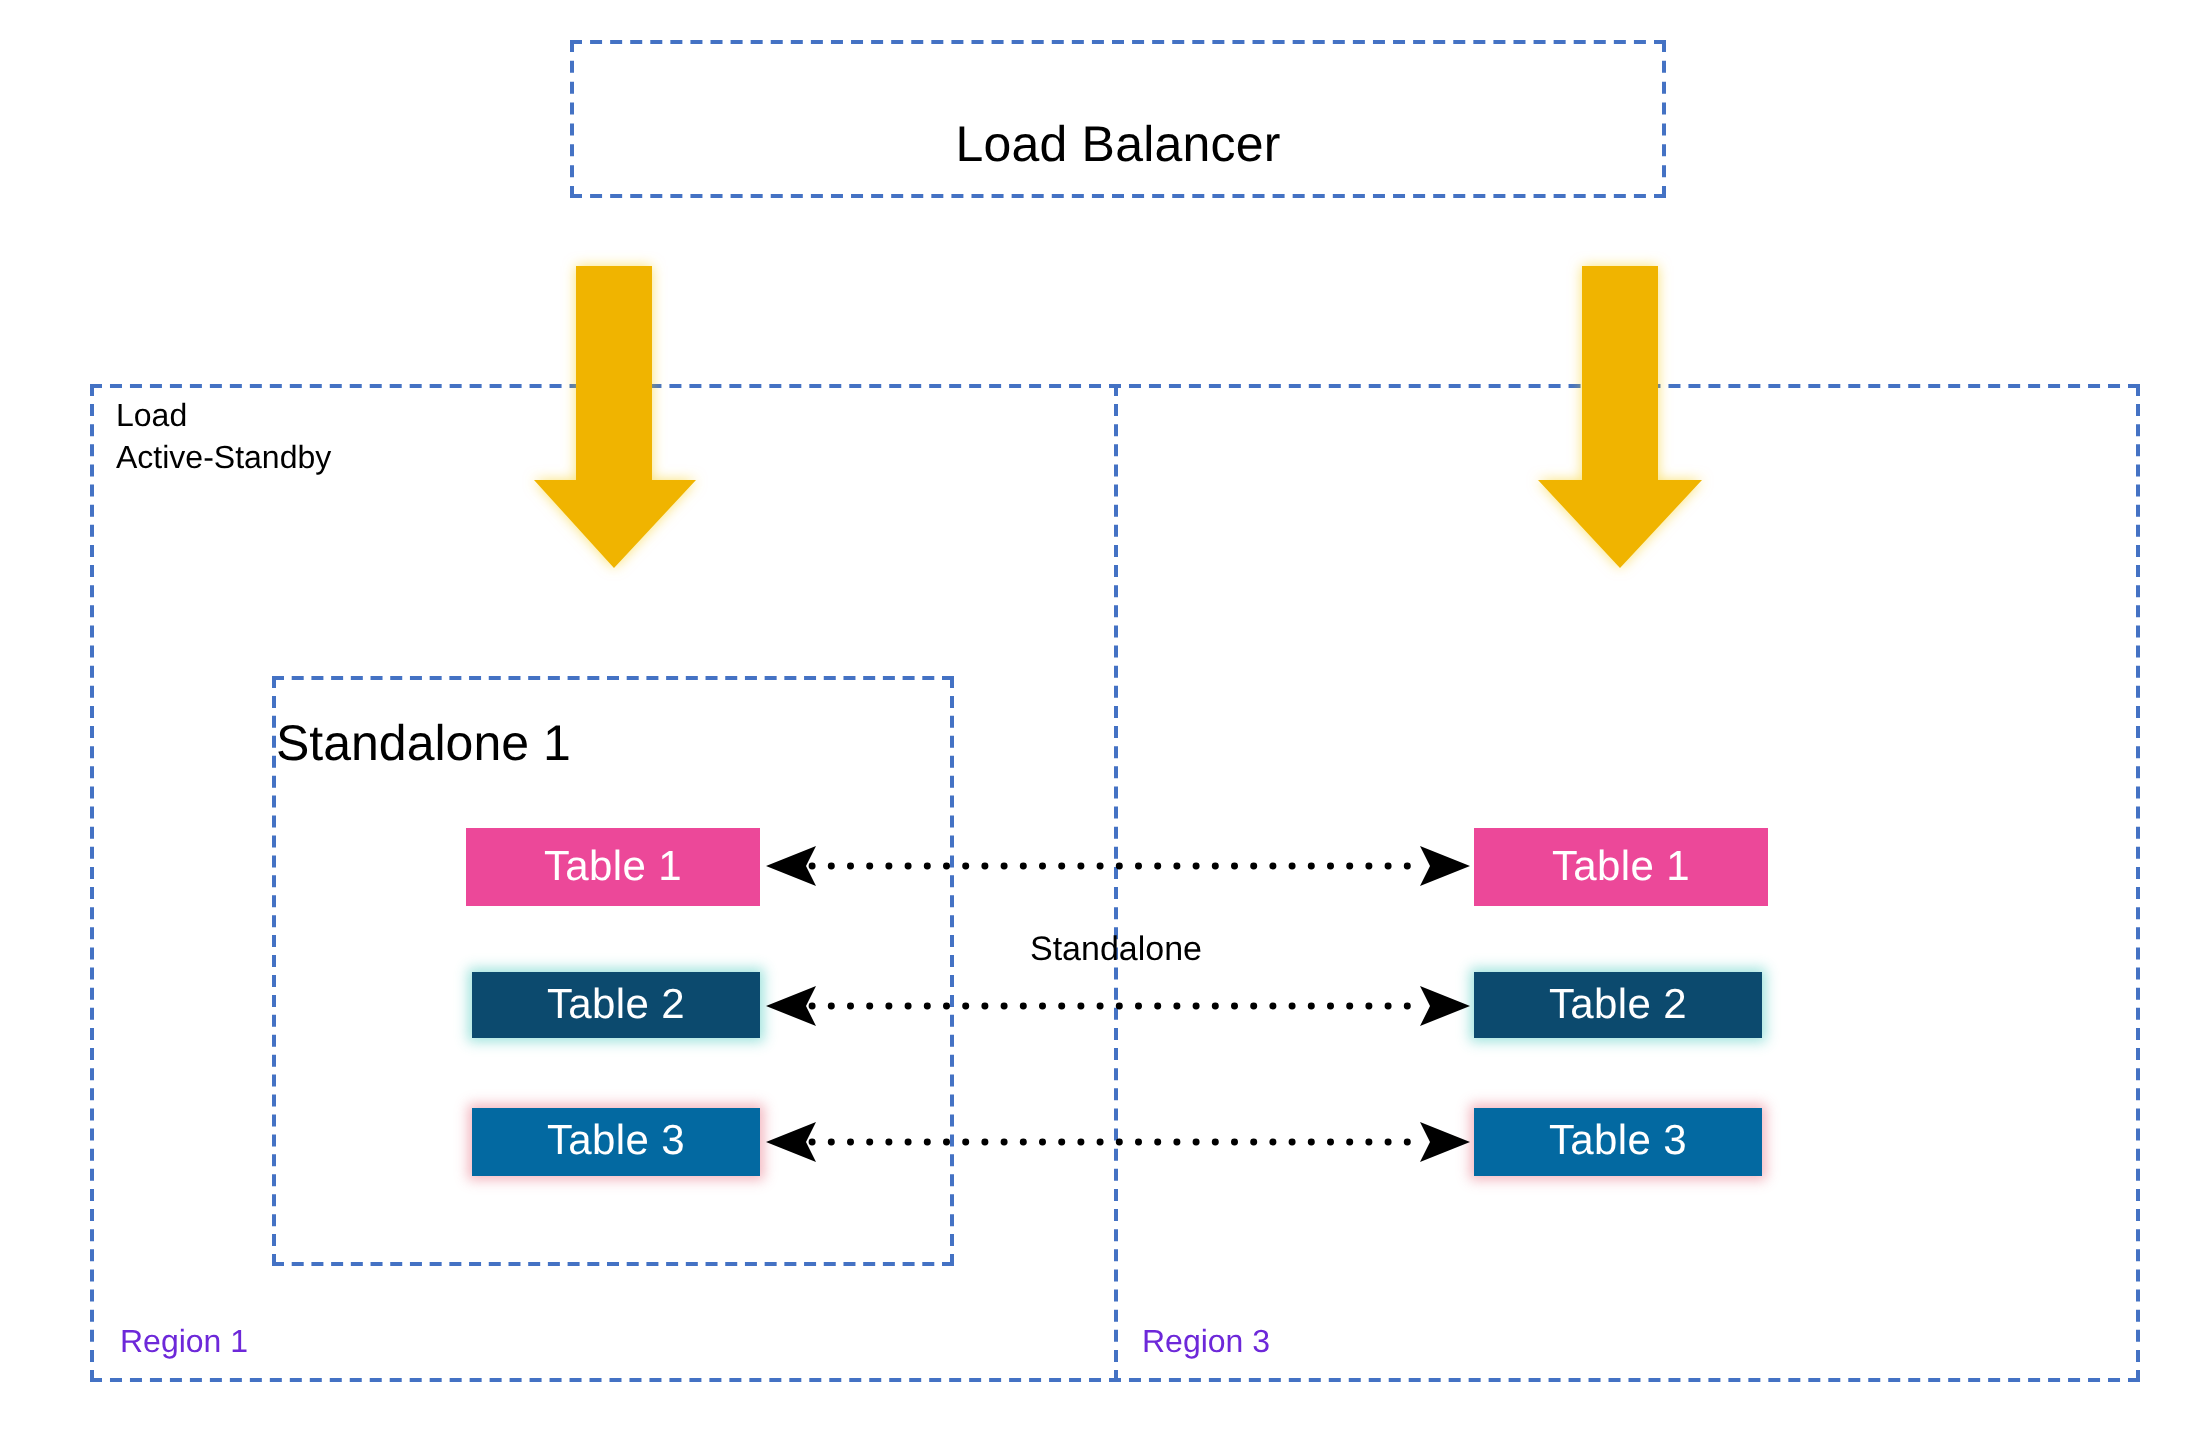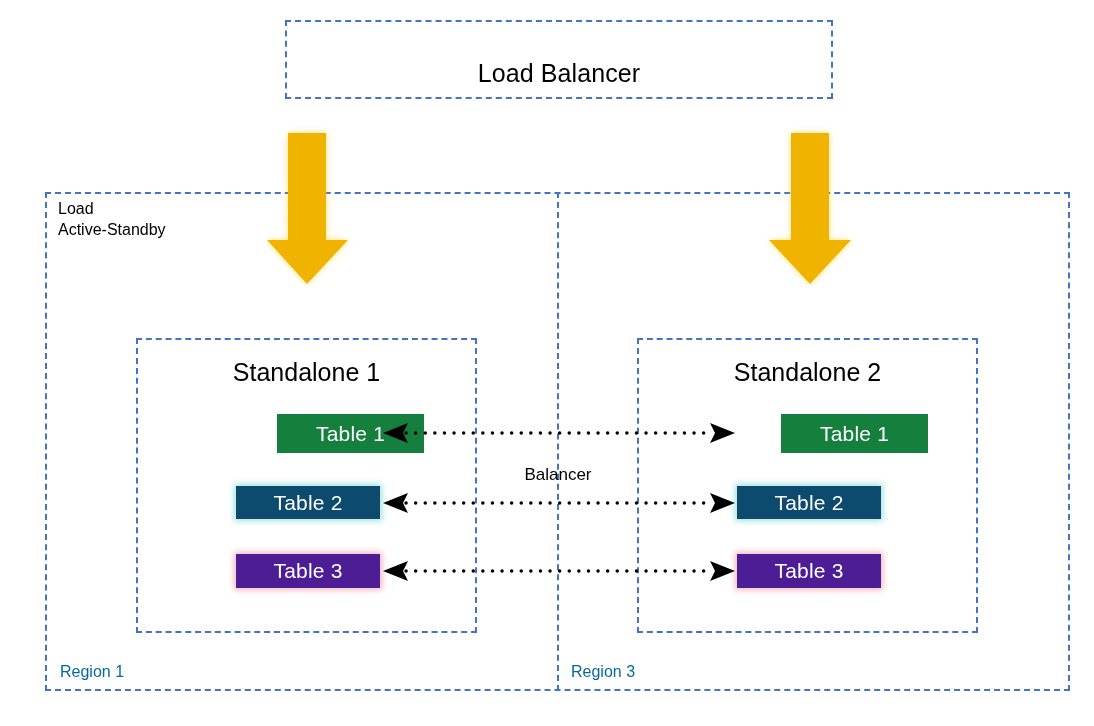--- a/index.html
+++ b/index.html
@@ -70,21 +70,21 @@
     left: 557px;
     top: 192px;
     width: 0;
     height: 499px;
     border-left: 2px dashed #4472c4;
   }
 
   .region-label {
     position: absolute;
     font-size: 16px;
-    color: #0369a1;
+    color: #6d28d9;
   }
   #region1-label { left: 60px; top: 663px; }
   #region2-label { left: 571px; top: 663px; }
 
   
   #standalone1-box {
     left: 136px;
     top: 338px;
     width: 341px;
     height: 295px;
@@ -93,39 +93,38 @@
     left: 637px;
     top: 338px;
     width: 341px;
     height: 295px;
   }
   .standalone-title {
     position: absolute;
     left: 0;
     right: 0;
     top: 18px;
-    text-align: center;
     font-size: 25px;
     color: #000000;
   }
 
   
   .table-chip {
     position: absolute;
     display: flex;
     align-items: center;
     justify-content: center;
     color: #ffffff;
     font-size: 21px;
     letter-spacing: 0.2px;
     box-sizing: border-box;
   }
-  .chip-green  { background: #15803d; margin-left: 44px; }
+  .chip-green  { background: #ec4899; }
   .chip-teal   { background: #0c4a6e; box-shadow: 0 0 6px 2px rgba(46,196,182,0.45); }
-  .chip-red    { background: #4c1d95; box-shadow: 0 0 6px 2px rgba(224,72,95,0.40); }
+  .chip-red    { background: #0369a1; box-shadow: 0 0 6px 2px rgba(224,72,95,0.40); }
 
   
   #l-table1 { left: 233px; top: 414px; width: 147px; height: 39px; }
   #l-table2 { left: 236px; top: 486px; width: 144px; height: 33px; }
   #l-table3 { left: 236px; top: 554px; width: 144px; height: 34px; }
   
   #r-table1 { left: 737px; top: 414px; width: 147px; height: 39px; }
   #r-table2 { left: 737px; top: 486px; width: 144px; height: 33px; }
   #r-table3 { left: 737px; top: 554px; width: 144px; height: 34px; }
 
@@ -165,33 +164,30 @@
 
   <div id="region-divider"></div>
 
   <div class="region-label" id="region1-label">Region 1</div>
   <div class="region-label" id="region2-label">Region 3</div>
 
   <div class="dashed-box" id="standalone1-box">
     <div class="standalone-title">Standalone 1</div>
   </div>
 
-  <div class="dashed-box" id="standalone2-box">
-    <div class="standalone-title">Standalone 2</div>
-  </div>
 
   <div class="table-chip chip-green" id="l-table1">Table 1</div>
   <div class="table-chip chip-teal" id="l-table2">Table 2</div>
   <div class="table-chip chip-red" id="l-table3">Table 3</div>
 
   <div class="table-chip chip-green" id="r-table1">Table 1</div>
   <div class="table-chip chip-teal" id="r-table2">Table 2</div>
   <div class="table-chip chip-red" id="r-table3">Table 3</div>
 
-  <div id="replicate-label">Balancer</div>
+  <div id="replicate-label">Standalone</div>
 
   <svg id="overlay" viewBox="0 0 1094 726">
     <defs>
       <filter id="softglow" x="-40%" y="-40%" width="180%" height="180%">
         <feGaussianBlur stdDeviation="3.2" result="b"></feGaussianBlur>
         <feFlood flood-color="#f6c90e" flood-opacity="0.55" result="c"></feFlood>
         <feComposite in="c" in2="b" operator="in" result="g"></feComposite>
         <feMerge>
           <feMergeNode in="g"></feMergeNode>
           <feMergeNode in="SourceGraphic"></feMergeNode>

